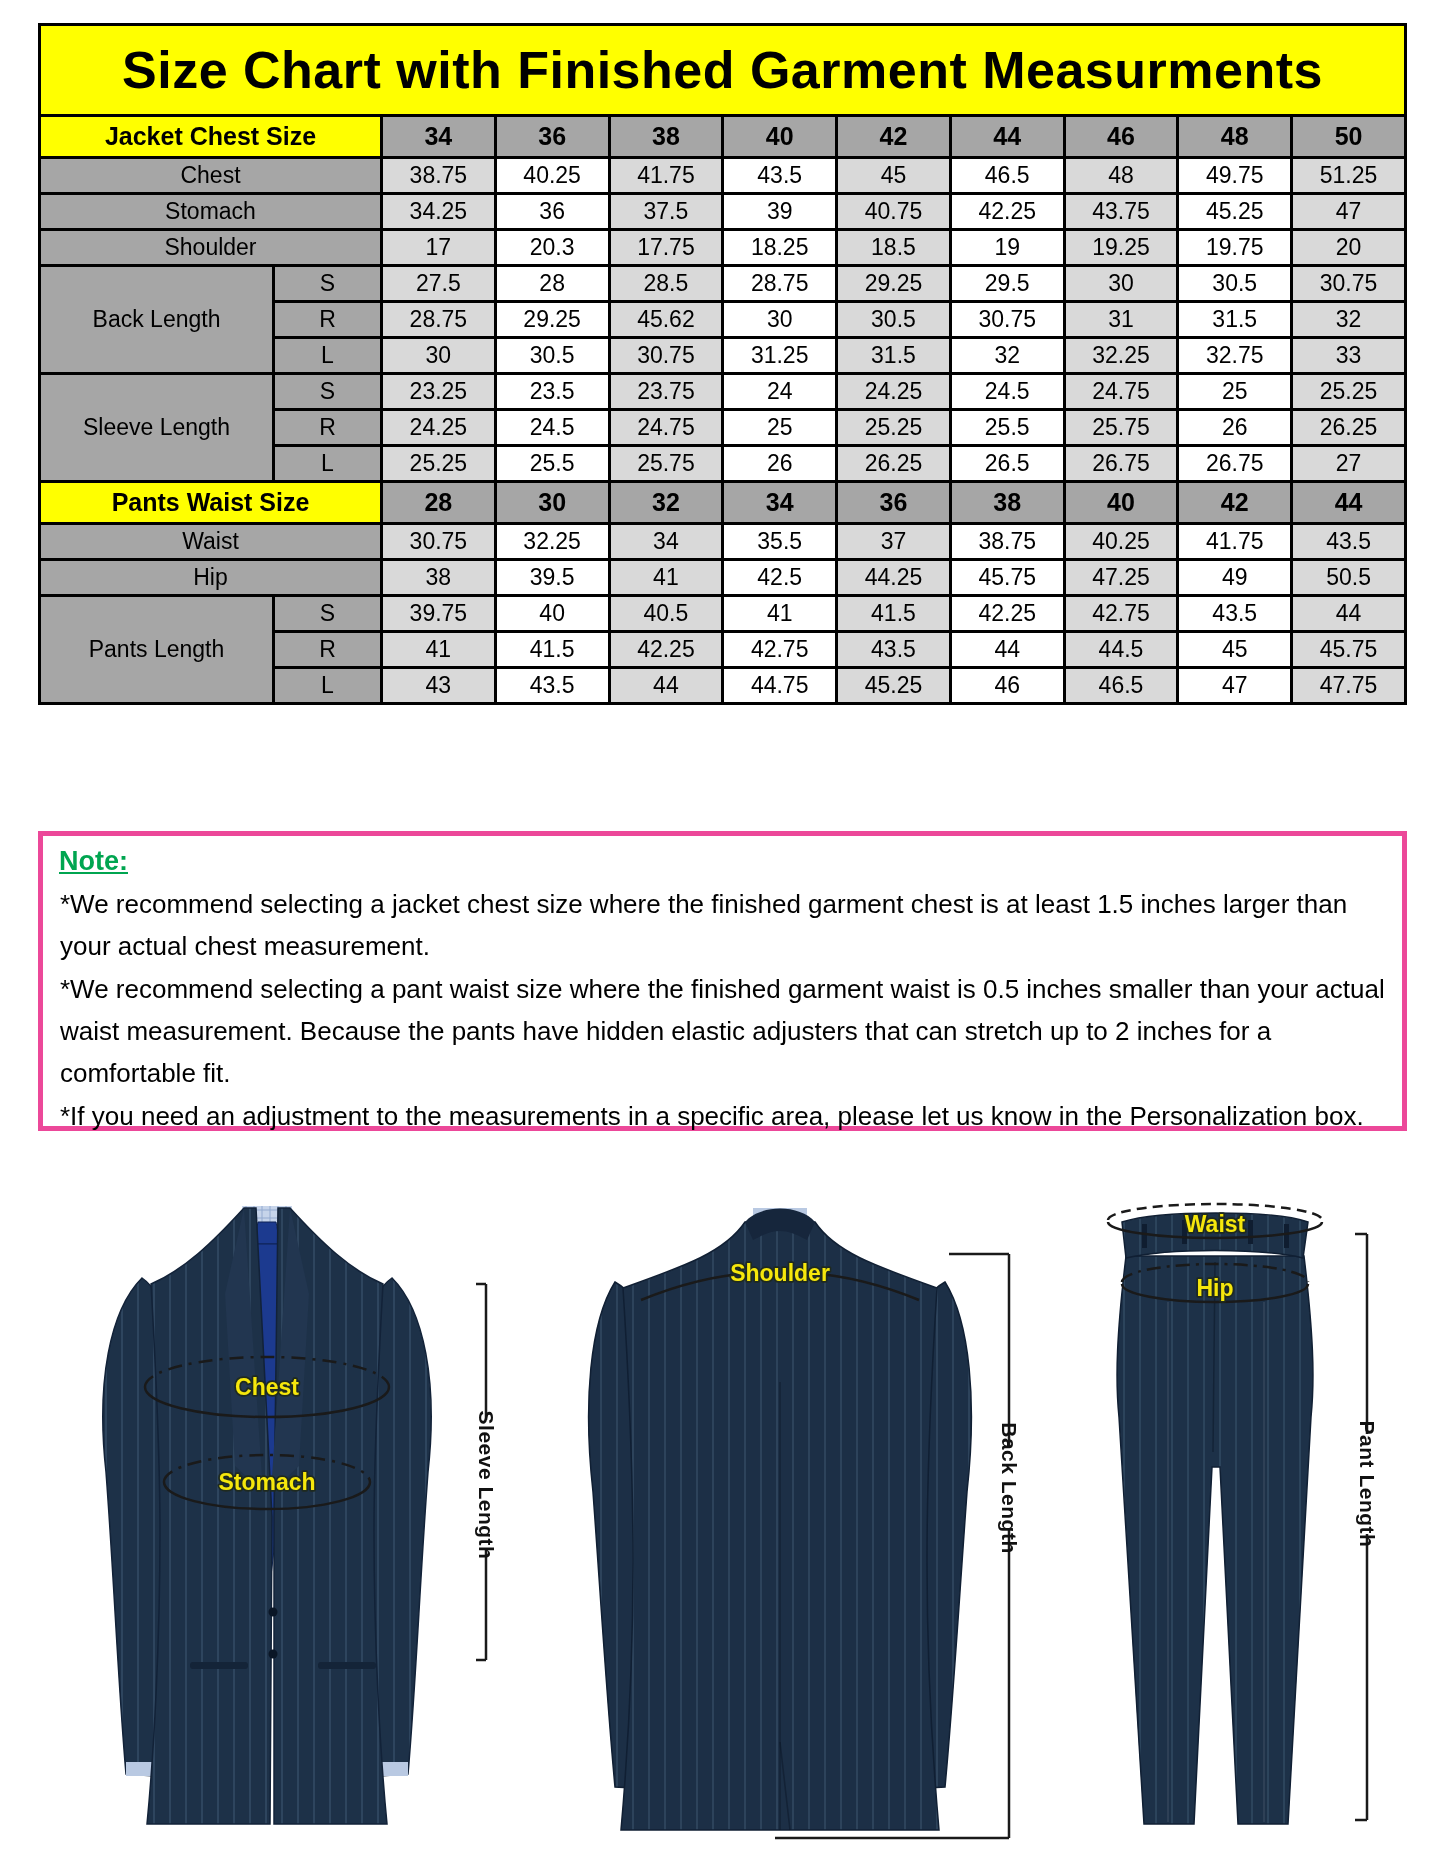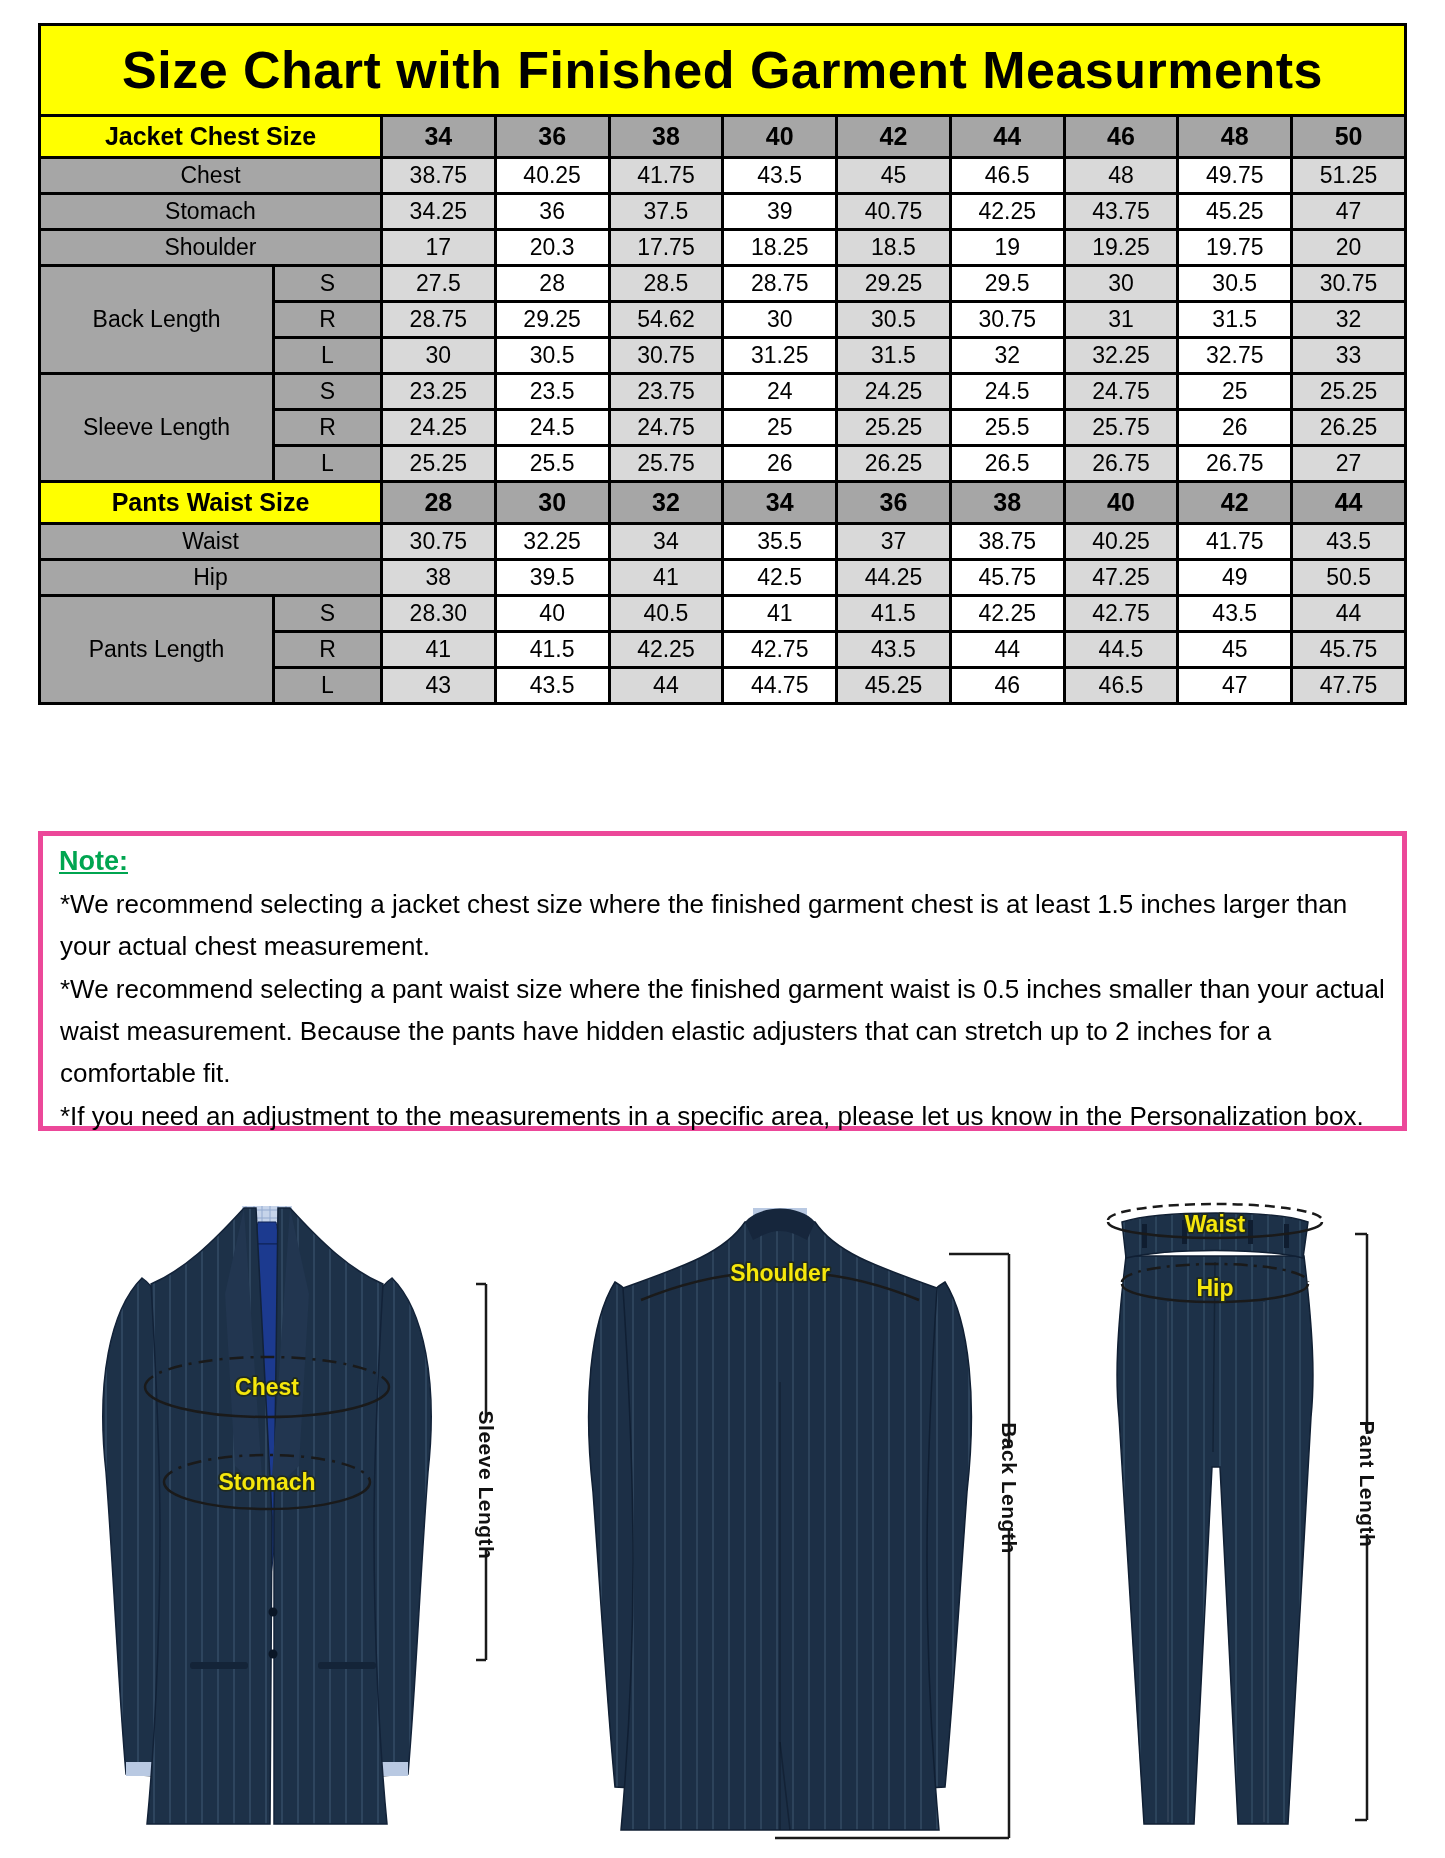--- a/index.html
+++ b/index.html
@@ -140,21 +140,21 @@
             <td class="val c-gray">29.25</td>
             <td class="val c-white">29.5</td>
             <td class="val c-gray">30</td>
             <td class="val c-white">30.5</td>
             <td class="val c-gray">30.75</td>
           </tr>
           <tr>
             <td class="sub-label">R</td>
             <td class="val c-gray">28.75</td>
             <td class="val c-white">29.25</td>
-            <td class="val c-gray">54.62</td>
+            <td class="val c-gray">45.62</td>
             <td class="val c-white">30</td>
             <td class="val c-gray">30.5</td>
             <td class="val c-white">30.75</td>
             <td class="val c-gray">31</td>
             <td class="val c-white">31.5</td>
             <td class="val c-gray">32</td>
           </tr>
           <tr>
             <td class="sub-label">L</td>
             <td class="val c-gray">30</td>
@@ -236,21 +236,21 @@
             <td class="val c-white">42.5</td>
             <td class="val c-gray">44.25</td>
             <td class="val c-white">45.75</td>
             <td class="val c-gray">47.25</td>
             <td class="val c-white">49</td>
             <td class="val c-gray">50.5</td>
           </tr>
           <tr>
             <td class="row-label" rowspan="3">Pants Length</td>
             <td class="sub-label">S</td>
-            <td class="val c-gray">28.30</td>
+            <td class="val c-gray">39.75</td>
             <td class="val c-white">40</td>
             <td class="val c-gray">40.5</td>
             <td class="val c-white">41</td>
             <td class="val c-gray">41.5</td>
             <td class="val c-white">42.25</td>
             <td class="val c-gray">42.75</td>
             <td class="val c-white">43.5</td>
             <td class="val c-gray">44</td>
           </tr>
           <tr>

